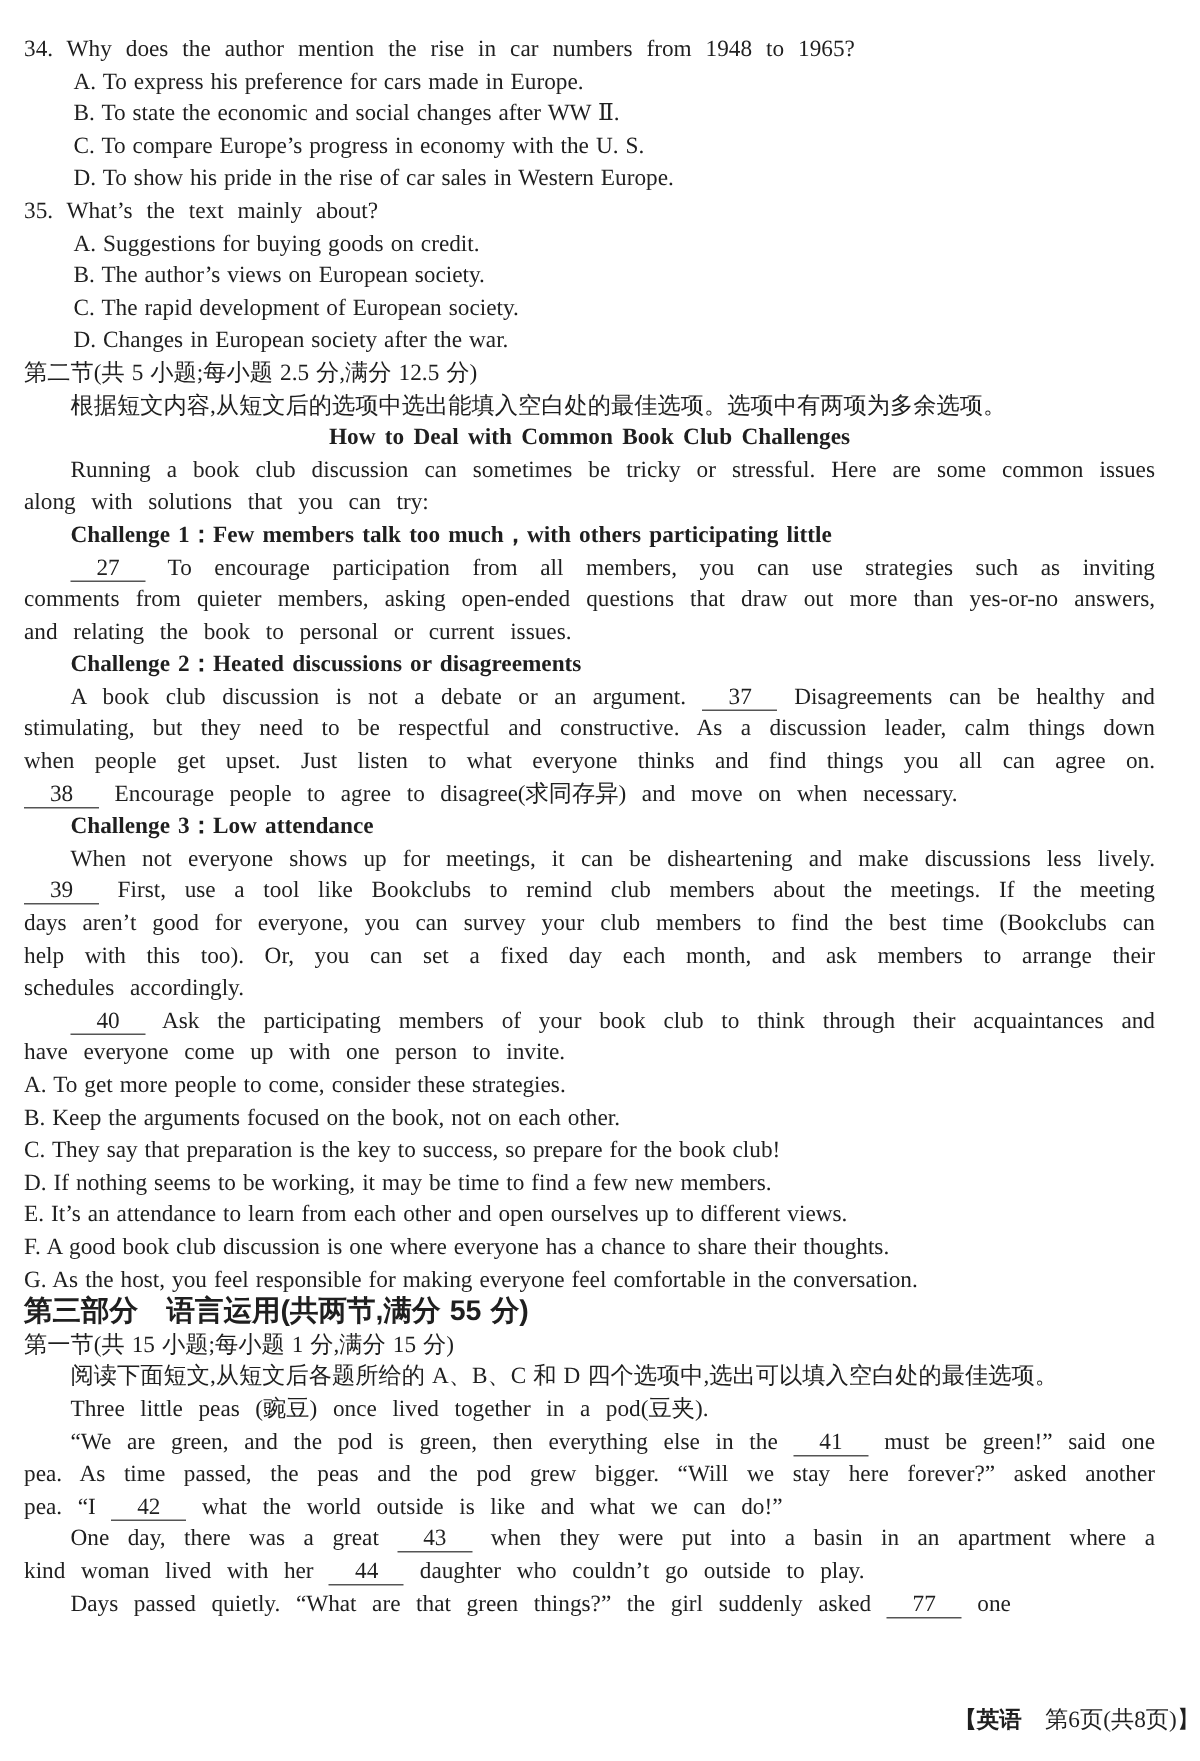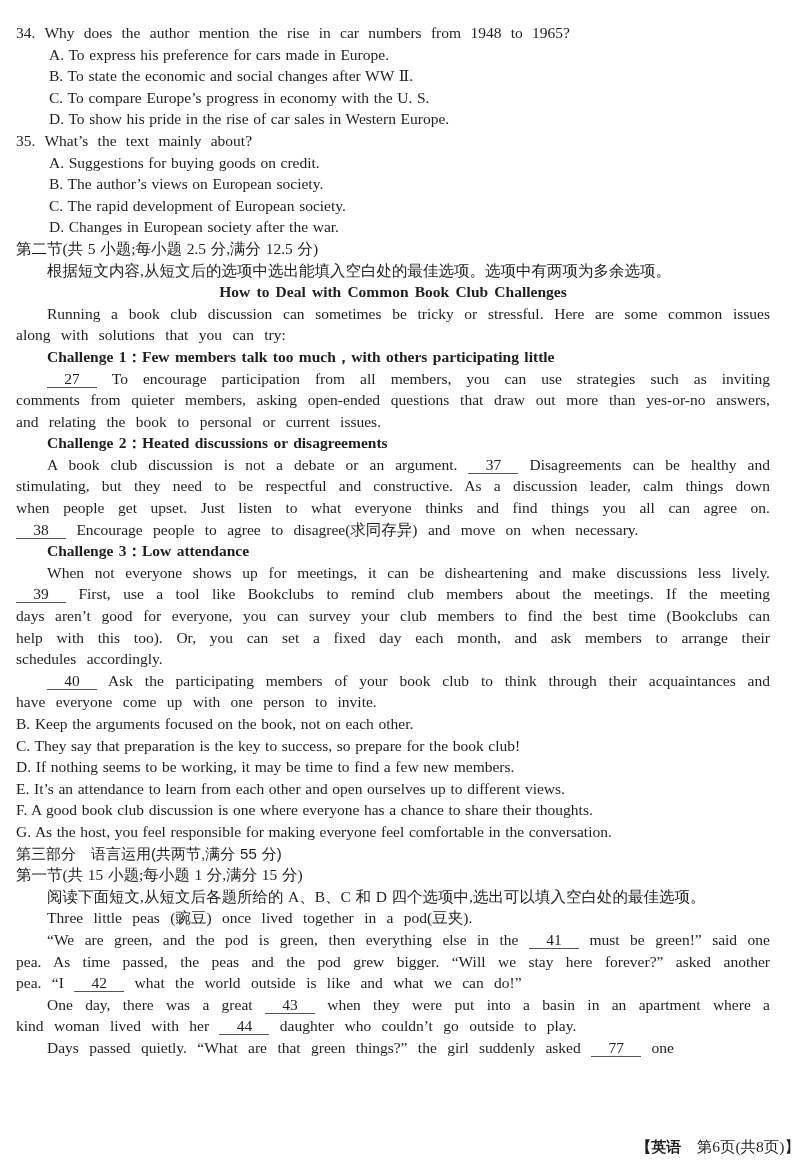--- a/index.html
+++ b/index.html
@@ -13,21 +13,21 @@
   .page{padding:22px 30px 0 16px;}
   .block{min-height:21.6px;}
   .q{text-align:justify;word-spacing:0.35em;}
   .opt{margin-left:33px;word-spacing:0.05em;}
   .opt.flush{margin-left:0;}
   .cn{word-spacing:0.05em;}
   .cn-para{text-indent:2em;text-align:justify;}
   .title{text-align:center;font-weight:bold;word-spacing:0.15em;}
   .challenge{font-weight:bold;text-indent:2em;word-spacing:0.1em;}
   .para{text-align:justify;text-indent:2em;word-spacing:0.42em;}
-  .part{font-weight:normal;font-family:"Liberation Sans","DejaVu Sans",sans-serif;font-size:15px;}
+  .part{font-weight:bold;font-family:"Liberation Sans","DejaVu Sans",sans-serif;font-size:19px;}
   .blank{
     display:inline-block;min-width:46px;text-align:center;
     border-bottom:1.4px solid #555;line-height:17px;
     word-spacing:normal;text-indent:0;padding:0 2px;
   }
   .footer{
     position:absolute;left:0;right:0;bottom:16px;
     text-align:right;word-spacing:0.05em;
   }
   .f-bold{font-weight:bold;font-family:"Liberation Sans","DejaVu Sans",sans-serif;font-size:15px;}
@@ -51,20 +51,21 @@
       <div class="block cn cn-para"><span>根据短文内容,从短文后的选项中选出能填入空白处的最佳选项。选项中有两项为多余选项。</span></div>
       <div class="block title"><span>How to Deal with Common Book Club Challenges</span></div>
       <div class="block para"><span>Running a book club discussion can sometimes be tricky or stressful. Here are some common issues along with solutions that you can try:</span></div>
       <div class="block challenge"><span>Challenge 1：Few members talk too much，with others participating little</span></div>
       <div class="block para"><span class="blank">27</span><span> To encourage participation from all members, you can use strategies such as inviting comments from quieter members, asking open-ended questions that draw out more than yes-or-no answers, and relating the book to personal or current issues.</span></div>
       <div class="block challenge"><span>Challenge 2：Heated discussions or disagreements</span></div>
       <div class="block para"><span>A book club discussion is not a debate or an argument. </span><span class="blank">37</span><span> Disagreements can be healthy and stimulating, but they need to be respectful and constructive. As a discussion leader, calm things down when people get upset. Just listen to what everyone thinks and find things you all can agree on. </span><span class="blank">38</span><span> Encourage people to agree to disagree(求同存异) and move on when necessary.</span></div>
       <div class="block challenge"><span>Challenge 3：Low attendance</span></div>
       <div class="block para"><span>When not everyone shows up for meetings, it can be disheartening and make discussions less lively. </span><span class="blank">39</span><span> First, use a tool like Bookclubs to remind club members about the meetings. If the meeting days aren’t good for everyone, you can survey your club members to find the best time (Bookclubs can help with this too). Or, you can set a fixed day each month, and ask members to arrange their schedules accordingly.</span></div>
       <div class="block para"><span class="blank">40</span><span> Ask the participating members of your book club to think through their acquaintances and have everyone come up with one person to invite.</span></div>
+      <div class="block opt flush"><span>A.</span> <span>To get more people to come, consider these strategies.</span></div>
       <div class="block opt flush"><span>B.</span> <span>Keep the arguments focused on the book, not on each other.</span></div>
       <div class="block opt flush"><span>C.</span> <span>They say that preparation is the key to success, so prepare for the book club!</span></div>
       <div class="block opt flush"><span>D.</span> <span>If nothing seems to be working, it may be time to find a few new members.</span></div>
       <div class="block opt flush"><span>E.</span> <span>It’s an attendance to learn from each other and open ourselves up to different views.</span></div>
       <div class="block opt flush"><span>F.</span> <span>A good book club discussion is one where everyone has a chance to share their thoughts.</span></div>
       <div class="block opt flush"><span>G.</span> <span>As the host, you feel responsible for making everyone feel comfortable in the conversation.</span></div>
       <div class="block cn part"><span>第三部分　语言运用(共两节,满分 55 分)</span></div>
       <div class="block cn"><span>第一节(共 15 小题;每小题 1 分,满分 15 分)</span></div>
       <div class="block cn cn-para"><span>阅读下面短文,从短文后各题所给的 A、B、C 和 D 四个选项中,选出可以填入空白处的最佳选项。</span></div>
       <div class="block para"><span>Three little peas (豌豆) once lived together in a pod(豆夹).</span></div>

